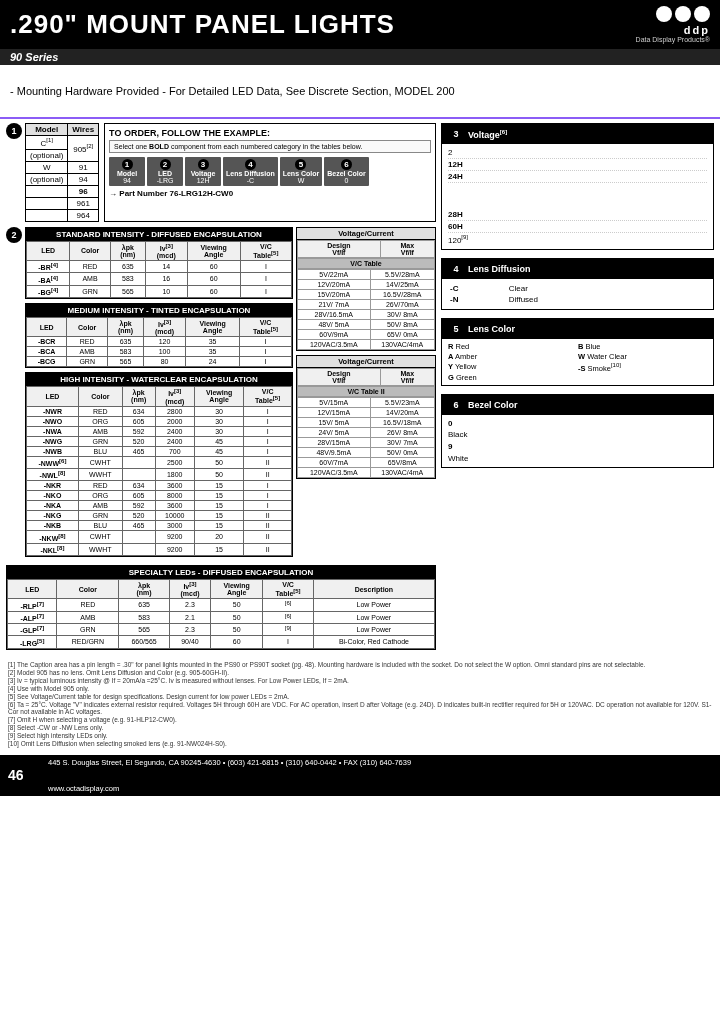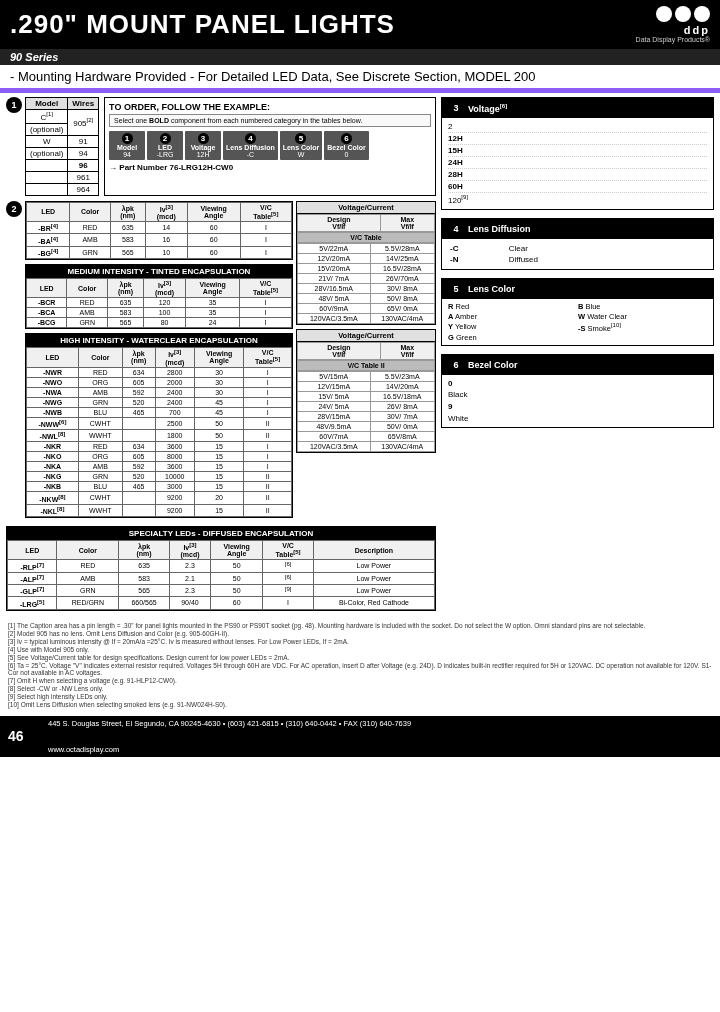--- a/index.html
+++ b/index.html
@@ -38,23 +38,23 @@
     }
     .logo-circle {
       width: 16px;
       height: 16px;
       border-radius: 50%;
       background: #fff;
     }
 
     
     .mounting-note {
-      font-size: 13px;
-      padding: 4px 10px;
-      border-bottom: 5px solid #8b5cf6;
+      font-size: 11px;
+      padding: 20px 10px;
+      border-bottom: 2px solid #8b5cf6;
     }
     .circle-num {
       width: 16px;
       height: 16px;
       background: #000;
       color: #fff;
       border-radius: 50%;
       display: flex;
       align-items: center;
       justify-content: center;
@@ -313,20 +313,21 @@
           <span>Part Number </span>
           <span>76-LRG12H-CW0</span>
         </div>
       </div>
     </div>
 
     <div style="display:flex;align-items:flex-start;gap:3px;margin-bottom:4px;">
       <div class="circle-num">2</div>
       <div style="flex:1;">
         <div class="encap-section">
+          <div class="encap-header">STANDARD INTENSITY - DIFFUSED ENCAPSULATION</div>
           <table class="led-table" style="width:100%;">
             <tbody>
                 <tr>
               <th><strong>LED</strong></th>
               <th>Color</th>
               <th>λpk<br>(nm)</th>
               <th>Iv<sup>[3]</sup><br>(mcd)</th>
               <th>Viewing<br>Angle</th>
               <th>V/C<br>Table<sup>[5]</sup></th>
             </tr>
@@ -687,23 +688,22 @@
   <div style="flex:1;display:flex;flex-direction:column;gap:4px;">
 
     <div class="right-section">
       <div class="right-header">
         <div class="circle-num">3</div>
         <span>Voltage<sup>[6]</sup></span>
       </div>
       <div class="right-body">
         <div style="padding:1px 0;border-bottom:1px dotted #ccc;">2</div>
         <div style="padding:1px 0;border-bottom:1px dotted #ccc;"><strong>12H</strong></div>
-        <div style="padding:1px 0;border-bottom:1px dotted #ccc;"><strong>15H</strong></div>
         <div style="padding:1px 0;border-bottom:1px dotted #ccc;"><strong>24H</strong></div>
-        <div style="padding:1px 0;border-bottom:1px dotted #ccc;"><strong>28H</strong></div>
+        <div style="padding:1px 0;border-bottom:1px dotted #ccc;margin-top:26px;"><strong>28H</strong></div>
         <div style="padding:1px 0;border-bottom:1px dotted #ccc;"><strong>60H</strong></div>
         <div style="padding:1px 0;">120<sup>[9]</sup></div>
       </div>
     </div>
 
     <div class="right-section">
       <div class="right-header">
         <div class="circle-num">4</div>
         <span>Lens Diffusion</span>
       </div>

